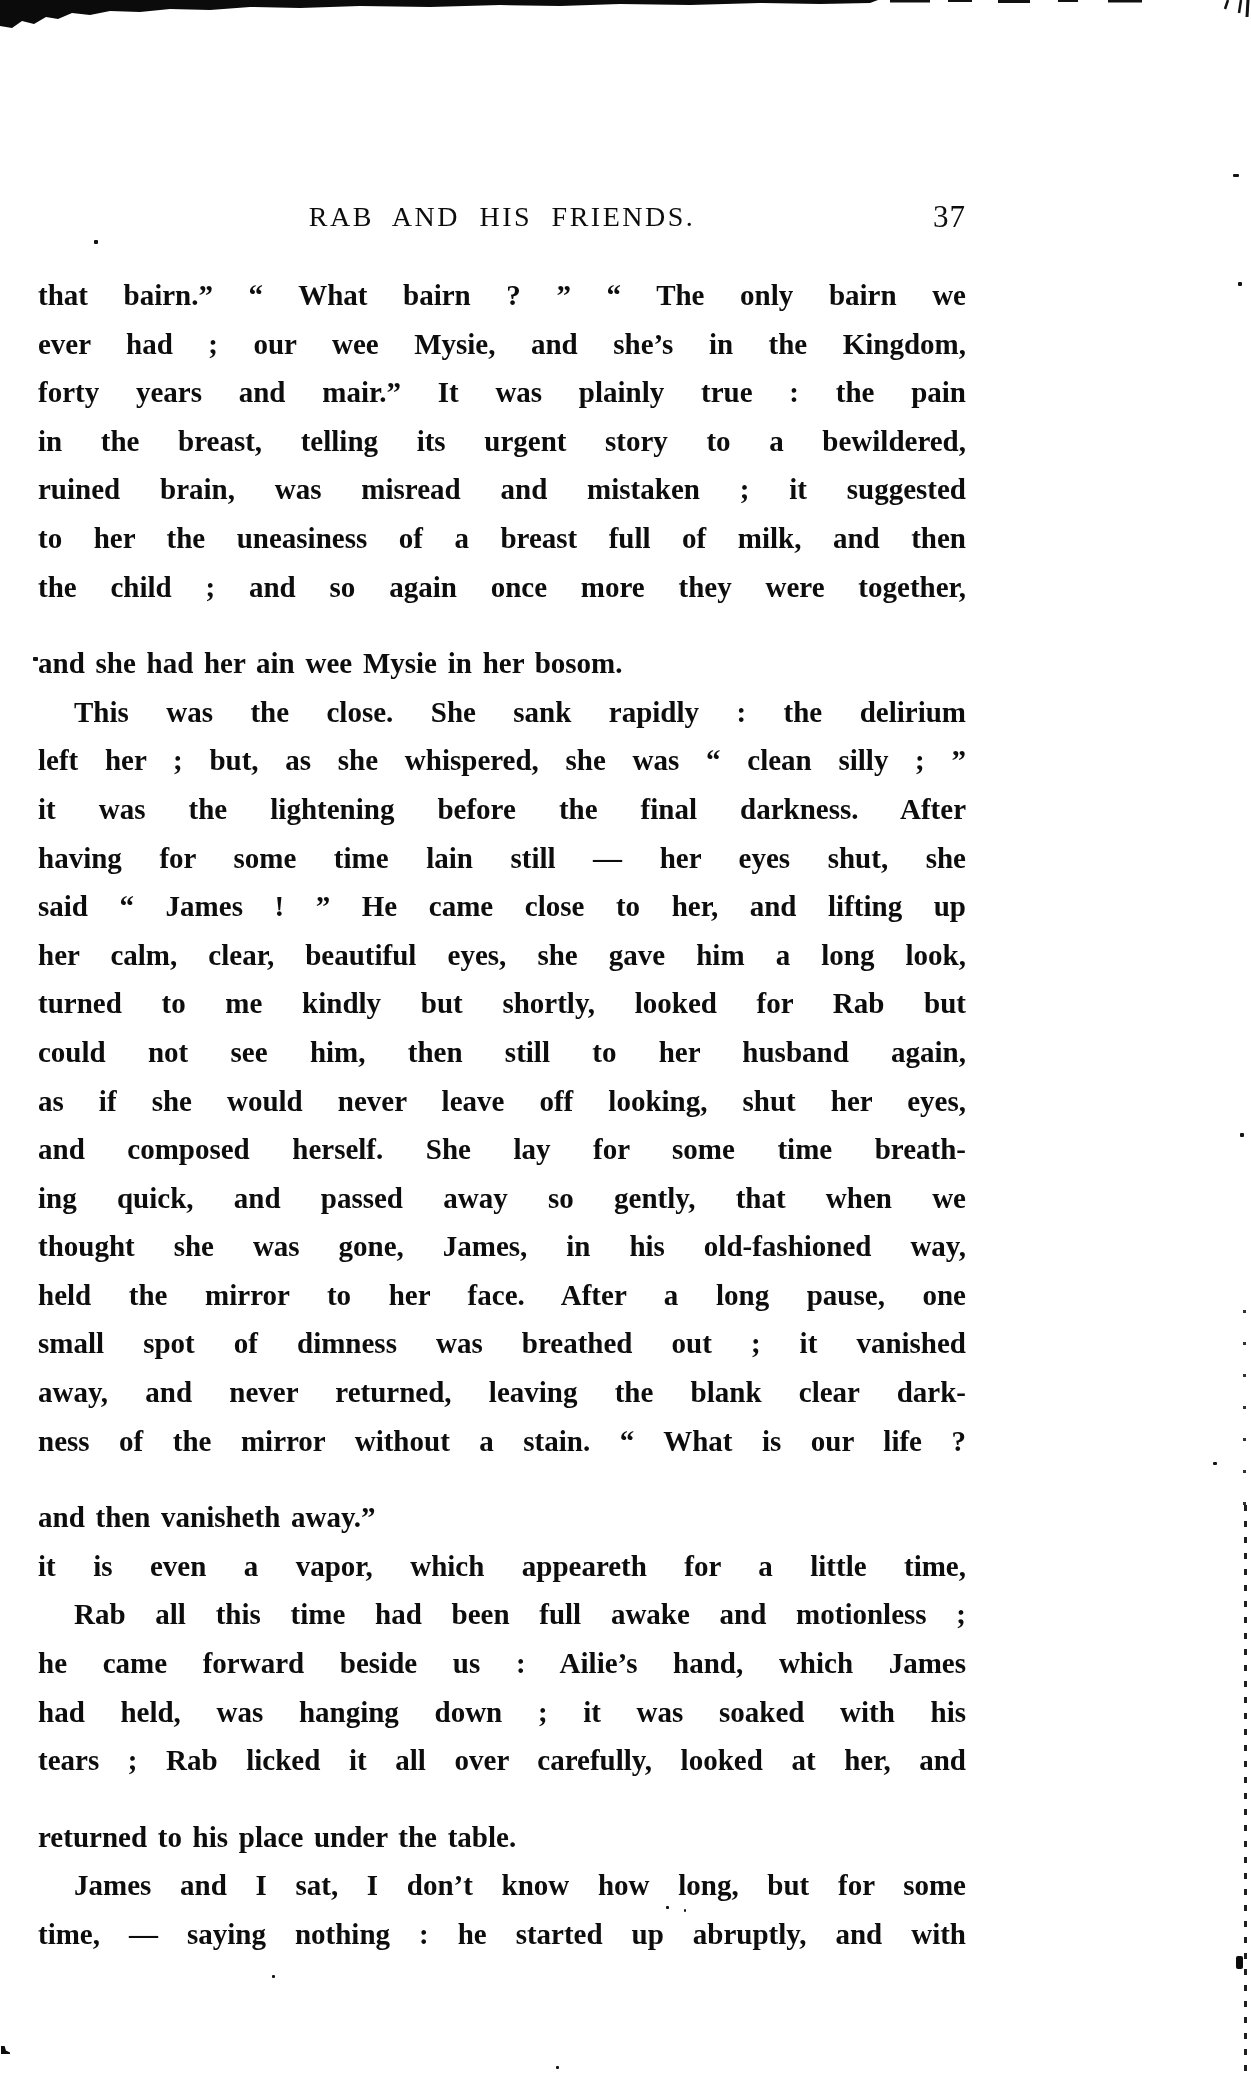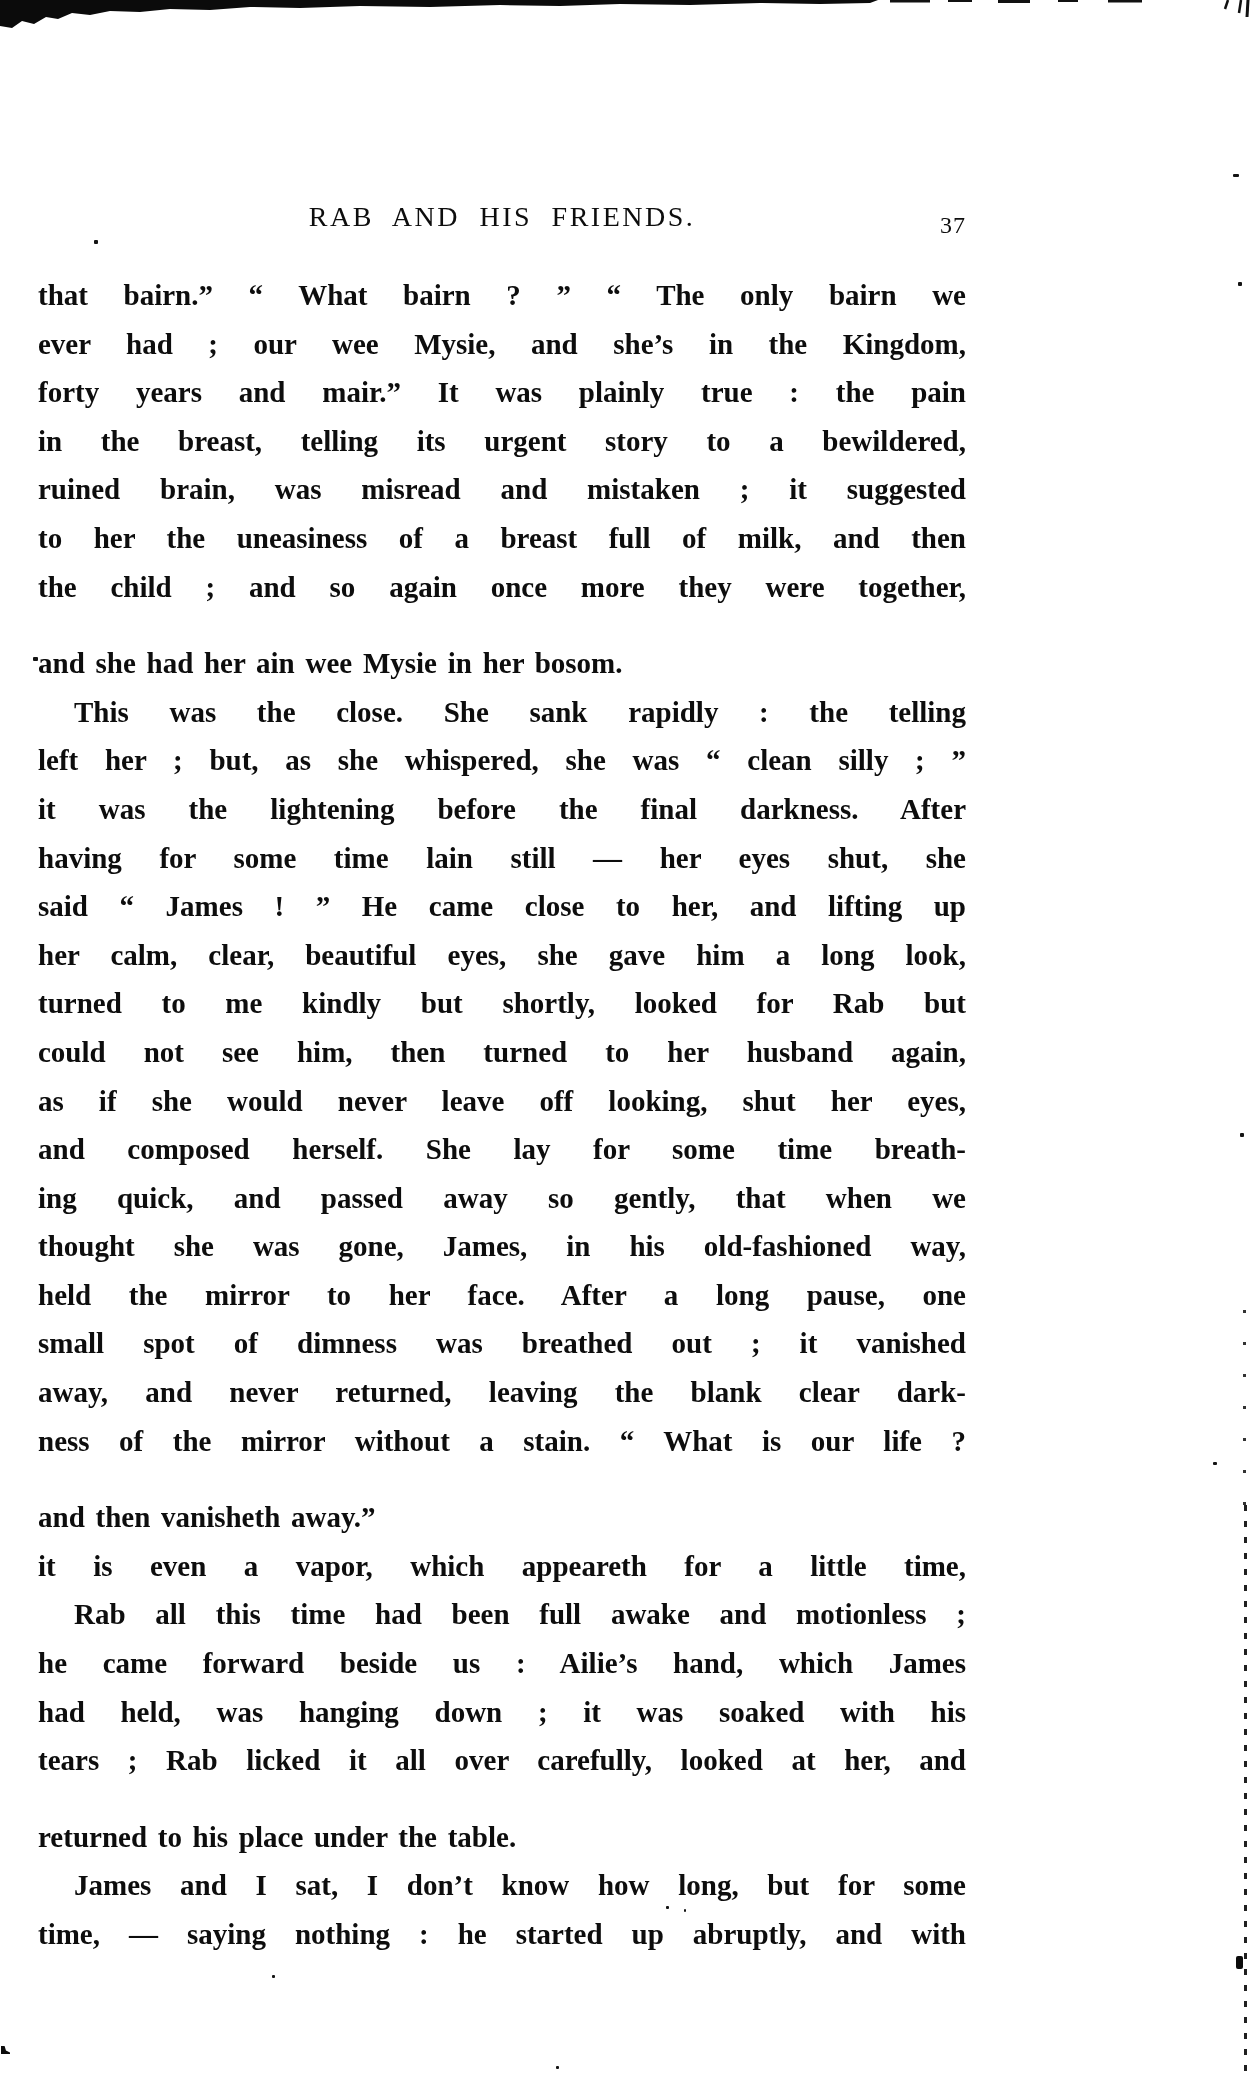--- a/index.html
+++ b/index.html
@@ -26,22 +26,22 @@
     text-align: center;
     font-size: 28px;
     letter-spacing: 2.5px;
     word-spacing: 10px;
     line-height: 42px;
     white-space: nowrap;
   }
   .page-number {
     position: absolute;
     right: 0;
-    top: 8px;
-    font-size: 24px;
+    top: 0;
+    font-size: 31px;
     line-height: 42px;
     letter-spacing: 1px;
   }
 
   
   .text-body {
     position: absolute;
     left: 38px;
     top: 271px;
     width: 928px;
@@ -134,28 +134,28 @@
 
 <div class="text-body" id="text-body">
     <div class="line">that bairn.”  “ What bairn ? ”  “ The only bairn we</div>
     <div class="line">ever had ;  our wee Mysie, and she’s in the Kingdom,</div>
     <div class="line">forty years and mair.”   It was plainly true :  the pain</div>
     <div class="line">in the breast, telling its urgent  story to a bewildered,</div>
     <div class="line">ruined brain,  was misread and mistaken ;  it suggested</div>
     <div class="line">to her the uneasiness of a breast full of milk, and then</div>
     <div class="line">the child ; and so again once more they were together,</div>
     <div class="line para-end">and she had her ain wee Mysie in her bosom.</div>
-    <div class="line indent">This was the close.  She sank rapidly : the telling</div>
+    <div class="line indent">This was the close.  She sank rapidly : the delirium</div>
     <div class="line">left her ; but, as she whispered, she was “ clean silly ; ”</div>
     <div class="line">it was the lightening before the final darkness.  After</div>
     <div class="line">having for some time lain still — her eyes shut, she</div>
     <div class="line">said “ James ! ”   He came close to her, and lifting up</div>
     <div class="line">her calm, clear, beautiful eyes, she gave him a long look,</div>
     <div class="line">turned to me kindly but shortly, looked for Rab but</div>
-    <div class="line">could not see him, then turned to her husband again,</div>
+    <div class="line">could not see him, then still to her husband again,</div>
     <div class="line">as if she would never leave off looking, shut her eyes,</div>
     <div class="line">and composed herself.  She lay for some time breath-</div>
     <div class="line">ing quick, and passed away so gently, that when we</div>
     <div class="line">thought she was gone, James, in his old-fashioned way,</div>
     <div class="line">held the mirror to her face.  After a long pause, one</div>
     <div class="line">small spot of dimness was breathed out ;  it vanished</div>
     <div class="line">away, and never returned, leaving the blank clear dark-</div>
     <div class="line">ness of the mirror without a stain.   “ What is our life ?</div>
     <div class="line para-end">and then vanisheth away.”</div>
     <div class="line">it is even a vapor, which appeareth for a little time,</div>

